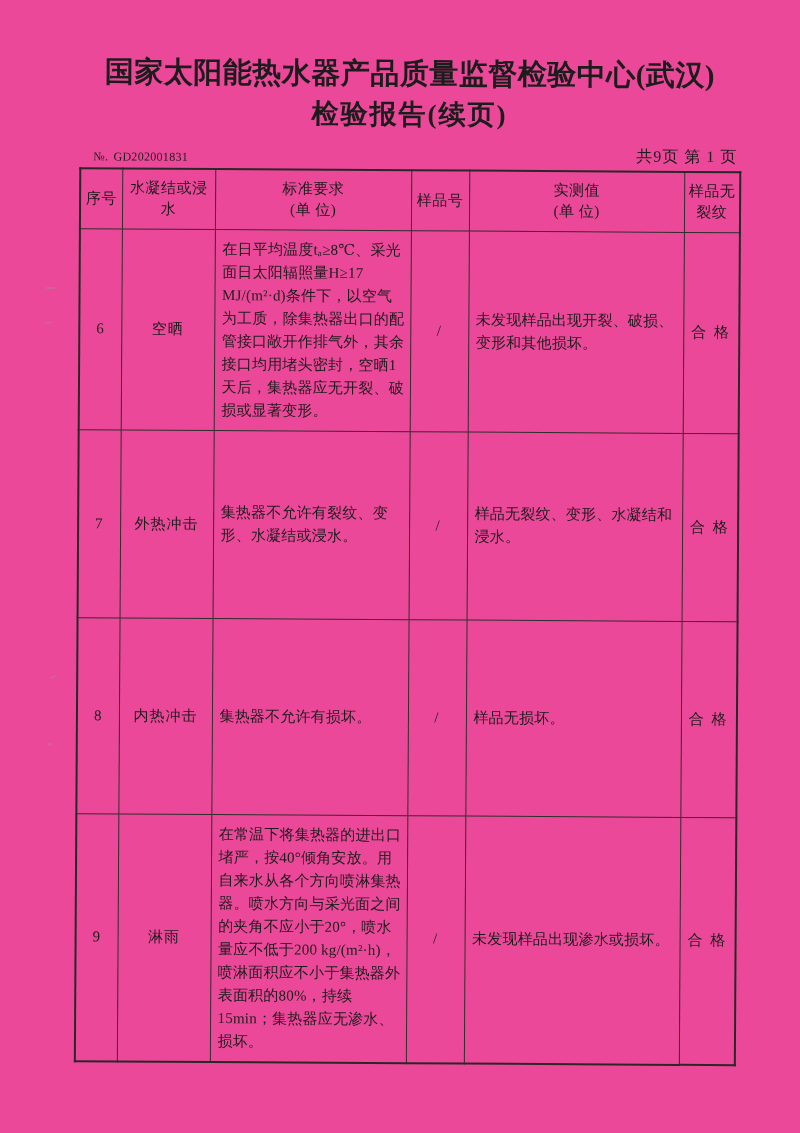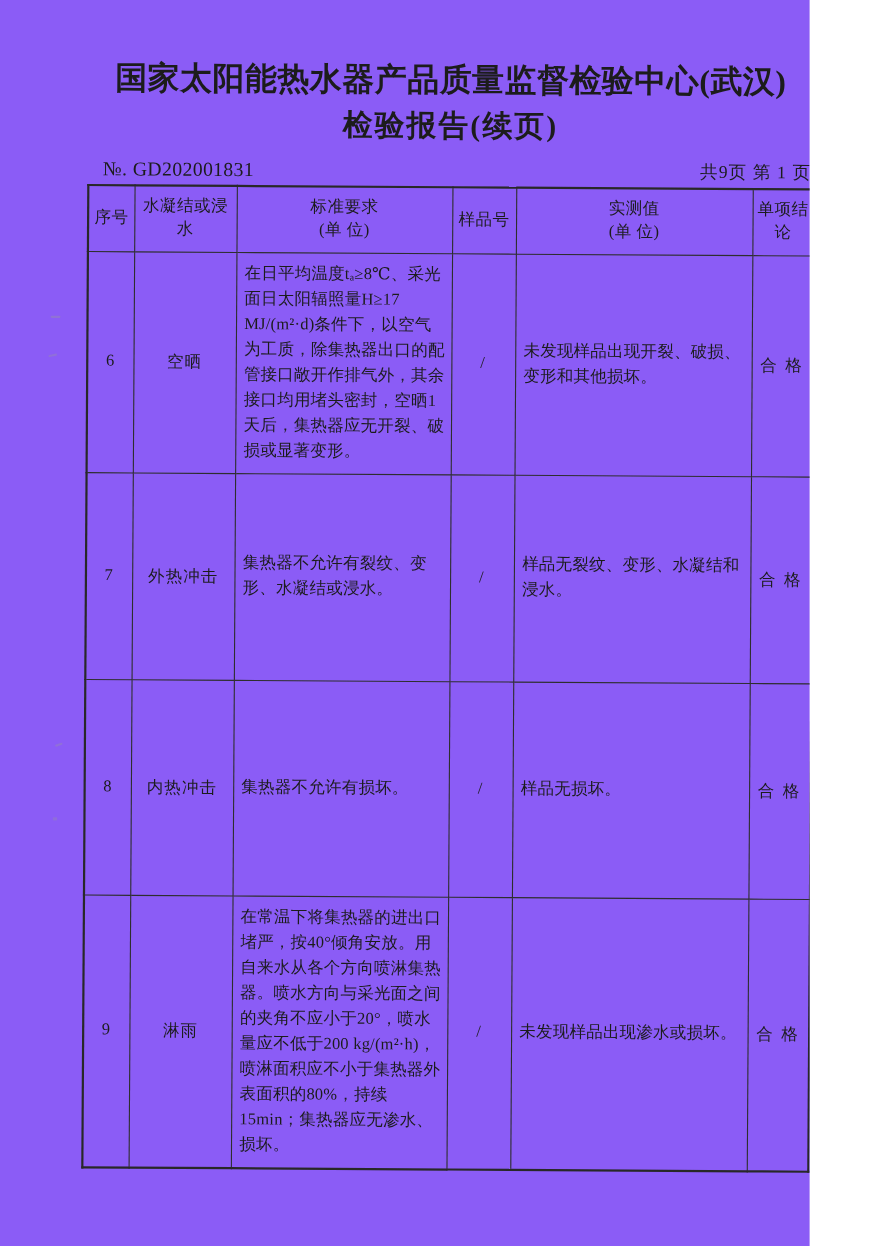--- a/index.html
+++ b/index.html
@@ -4,23 +4,23 @@
 <style>
   * { box-sizing: border-box; margin: 0; padding: 0; }
   html, body { width: 800px; background: #ffffff; }
   body {
     font-family: "Liberation Serif", "DejaVu Serif", serif;
     color: #1c1c1c;
     -webkit-font-smoothing: antialiased;
   }
   .sheet {
     position: relative;
-    width: 736px;
+    width: 800px;
     height: 1133px;
-    background: #8b5cf6;
+    background: #ec4899;
     overflow: hidden;
   }
   .content {
     position: absolute;
     left: 80px;
     top: 54px;
     width: 660px;
     transform: rotate(0.35deg);
     transform-origin: 20% 0;
   }
@@ -41,21 +41,21 @@
     margin-top: 6px;
   }
   .meta-row {
     display: flex;
     justify-content: space-between;
     align-items: flex-end;
     margin-top: 14px;
     margin-bottom: 3px;
     padding: 0 2px 0 14px;
   }
-  .report-no { font-size: 18px; letter-spacing: 0.3px; }
+  .report-no { font-size: 12px; letter-spacing: 0.3px; }
   .report-no .no-label { margin-right: 5px; }
   .page-info { font-size: 16px; letter-spacing: 1px; }
 
   table.report {
     width: 660px;
     border-collapse: collapse;
     table-layout: fixed;
     border: 2.5px solid #282828;
   }
   table.report th, table.report td {
@@ -141,21 +141,21 @@
             <div class="h-sub">(单 位)</div>
           </th>
           <th>
             <div class="h-main">样品号</div>
           </th>
           <th>
             <div class="h-main">实测值</div>
             <div class="h-sub">(单 位)</div>
           </th>
           <th>
-            <div class="h-main">单项结论</div>
+            <div class="h-main">样品无裂纹</div>
           </th>
         </tr>
       </thead>
       <tbody>
         <tr class="r-0">
           <td class="cell-center">6</td>
           <td class="cell-center">空晒</td>
           <td class="cell-text">在日平均温度tₐ≥8℃、采光面日太阳辐照量H≥17 MJ/(m²·d)条件下，以空气为工质，除集热器出口的配管接口敞开作排气外，其余接口均用堵头密封，空晒1天后，集热器应无开裂、破损或显著变形。</td>
           <td class="cell-center">/</td>
           <td class="cell-text">未发现样品出现开裂、破损、变形和其他损坏。</td>

